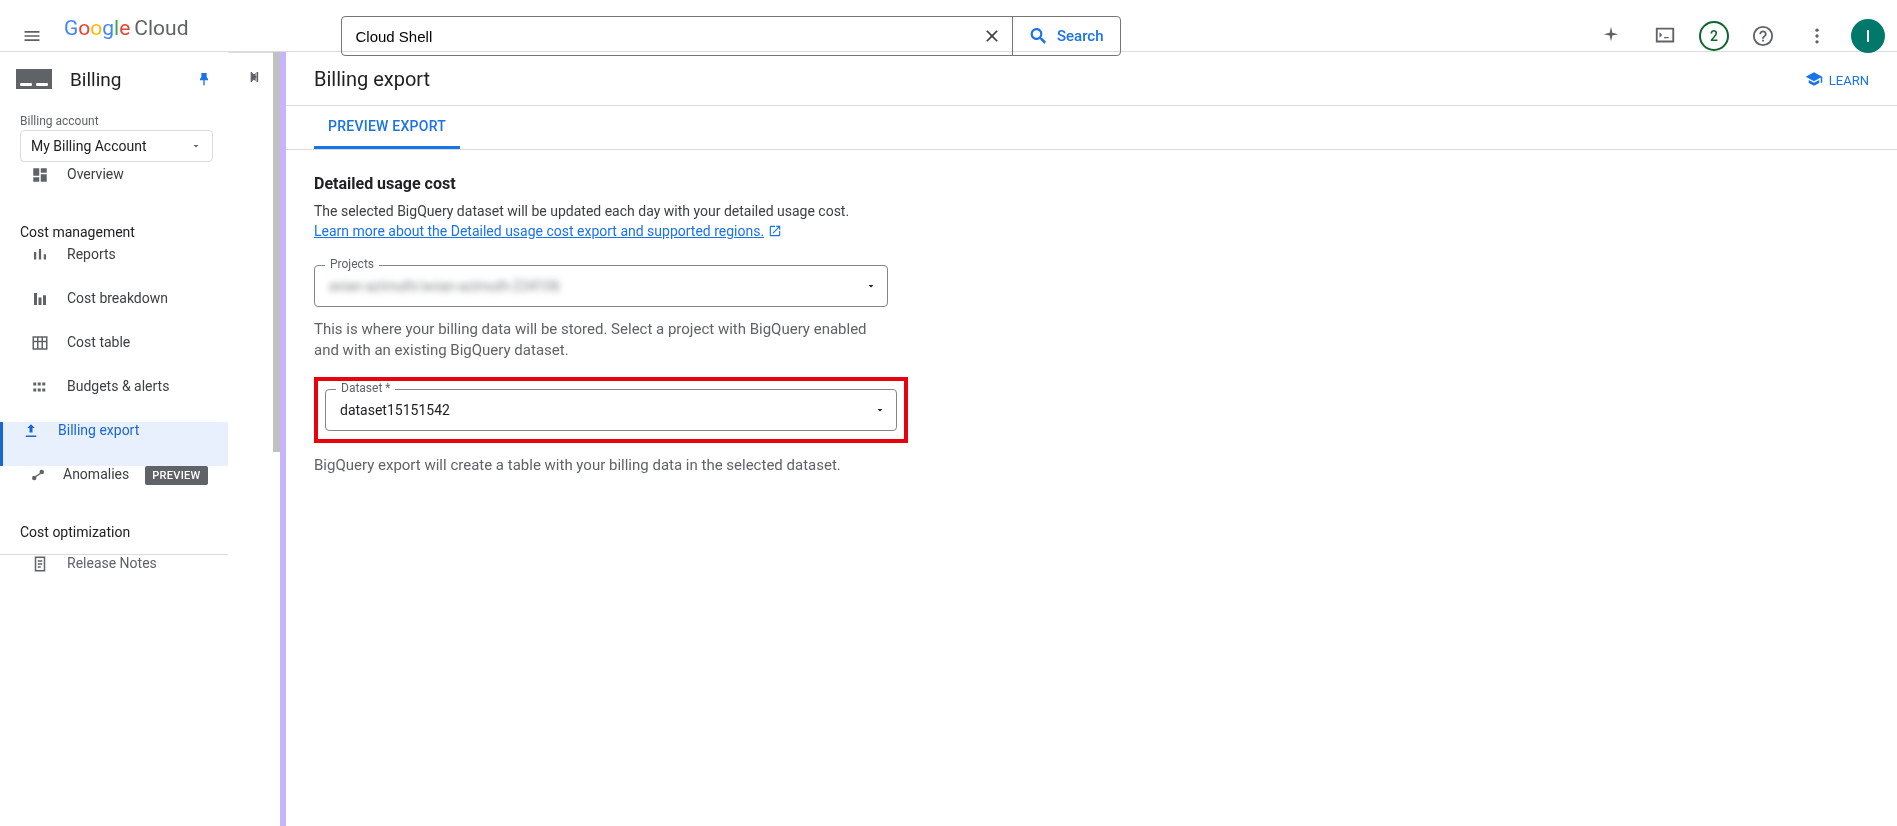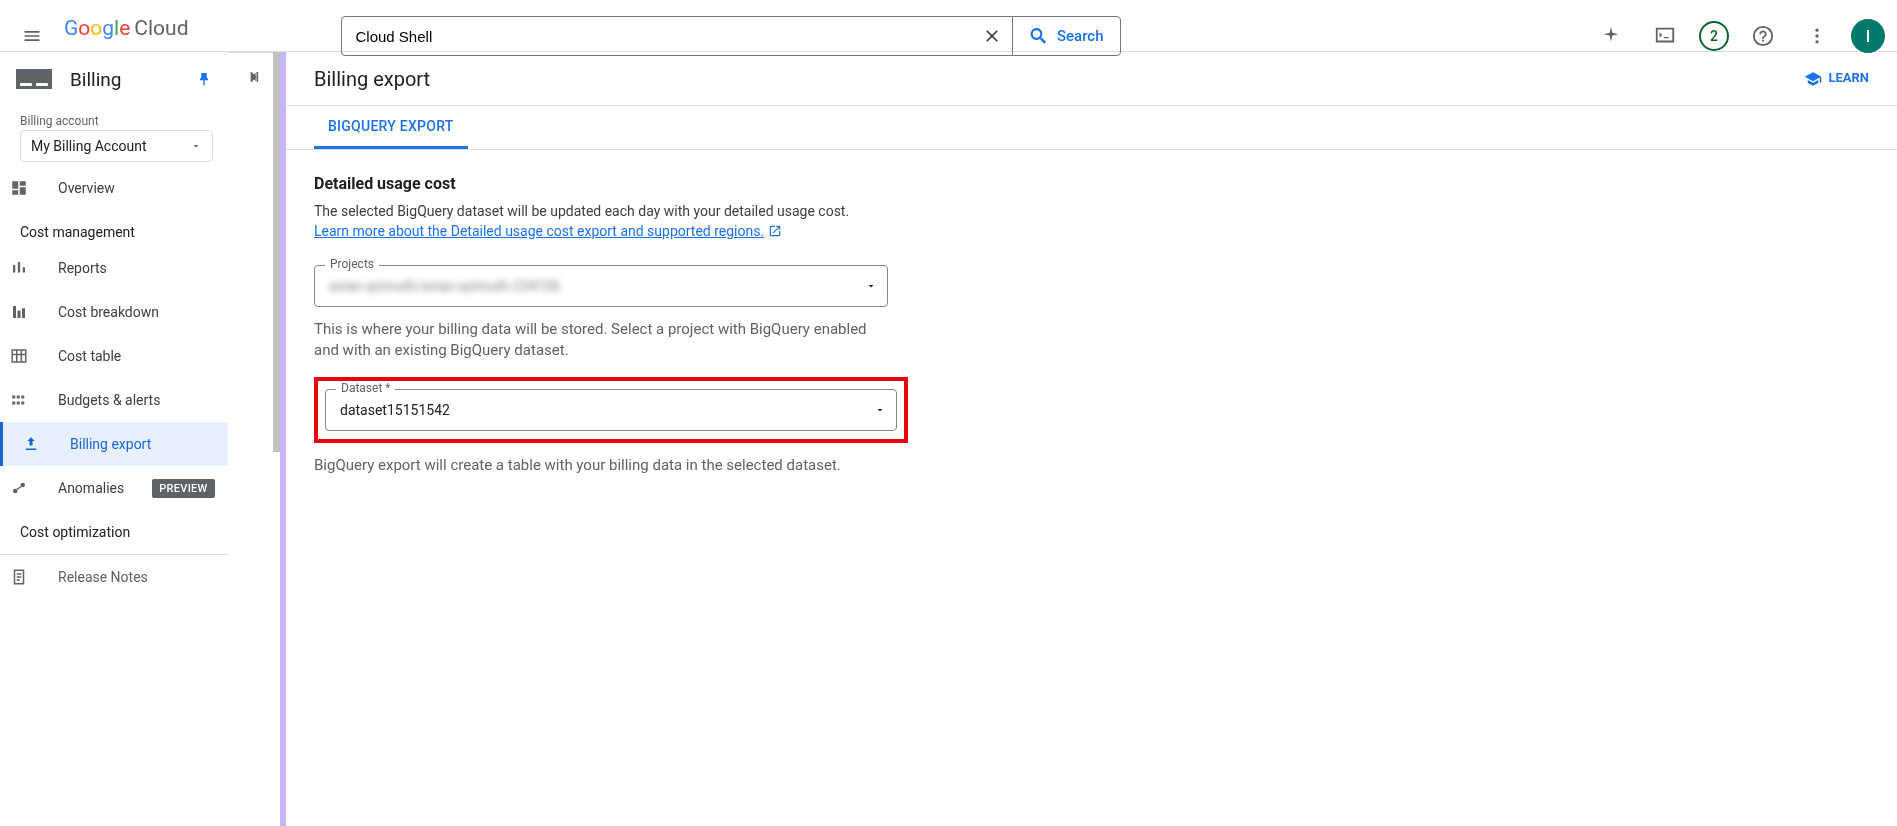--- a/index.html
+++ b/index.html
@@ -27,33 +27,33 @@
   .sidebar-scrollbar-fake { position:absolute; right:0; top:0; width:7px; height:400px; background:#c1c1c1; }
   .sb-header { height: 54px; display: flex; align-items: center; padding: 0 16px; gap: 18px; }
   .sb-header-icon { width: 36px; height: 20px; background: #5f6368; position: relative; }
   .sb-header-icon::after { content:""; position:absolute; left:4px; bottom:3px; width:12px; height:3px; background:#fff; border-radius:1px; box-shadow: 16px 0 0 #fff; }
   .sb-header-title { font-size: 19px; font-weight: 400; flex:1; }
   .pin-icon { color: #1a73e8; cursor: pointer; }
   .sb-section { padding: 8px 20px 4px; }
   .sb-select-label { font-size: 12px; color:#5f6368; margin-bottom: 2px; }
   .sb-select { border: 1px solid #dadce0; border-radius: 4px; padding: 7px 10px; display: flex; align-items: center; justify-content: space-between; font-size: 14px; cursor:pointer; width: 193px; }
   .sb-group-label { font-size: 14px; color:#202124; font-weight: 400; padding: 14px 20px 6px; }
-  .sb-item { display: flex; align-items: center; gap: 28px; padding: 0 8px; height: 44px; font-size: 14px; color: #3c4043; cursor: pointer; }
+  .sb-item { display: flex; align-items: flex-start; gap: 16px; padding: 0 29px; height: 44px; font-size: 14px; color: #3c4043; cursor: pointer; }
   .sb-item.active { background: #e8f0fe; color: #1967d2; border-left: 3px solid #1967d2; padding-left: 17px; }
   .sb-item .sb-icon { width: 22px; display:flex; justify-content:center; color:#5f6368; }
   .sb-item.active .sb-icon { color:#1967d2; }
   .sb-divider { height: 1px; background:#dadce0; margin-top: 8px; }
   .sb-collapse { height: 48px; display: flex; align-items: center; padding: 0 16px; border-top: 1px solid #dadce0; cursor:pointer; color:#5f6368; }
   .preview-chip { background: #5f6368; color: #fff; font-size: 11px; font-weight: 500; padding: 3px 7px; border-radius: 2px; letter-spacing: .3px; }
   
   
   .main { flex: 1; overflow-y: auto; }
   .main-header { height: 54px; display: flex; align-items: center; padding: 0 28px; justify-content: space-between; border-bottom: 1px solid #dadce0; }
   .main-header h1 { font-size: 20px; font-weight: 400; }
-  .learn-btn { color:#1a73e8; font-weight:700; font-size:13px; display:flex; align-items:flex-start; gap:6px; cursor:pointer; }
+  .learn-btn { color:#1a73e8; font-weight:400; font-size:13px; display:flex; align-items:flex-end; gap:6px; cursor:pointer; }
   .tabs { border-bottom: 1px solid #dadce0; padding: 0 28px; }
   .tab { display:inline-block; padding: 12px 14px; color:#1a73e8; font-weight:500; font-size:14px; letter-spacing:.25px; border-bottom: 3px solid #1a73e8; cursor:pointer; }
   .content { padding: 24px 28px; max-width: 920px; }
   .section-title { font-size: 16px; font-weight: 700; margin-bottom: 10px; }
   .section-desc { font-size: 14px; color:#3c4043; margin-bottom: 4px; }
   .learn-link { color:#1a73e8; text-decoration: underline; font-size: 14px; display:inline-flex; align-items:center; gap:4px; cursor:pointer; }
   
   .form-field { position: relative; margin-top: 26px; }
   .form-input-wrap { border: 1px solid #80868b; border-radius: 4px; height: 42px; display: flex; align-items: center; padding: 0 10px 0 14px; width: 574px; cursor:pointer; }
   .floating-label { position:absolute; top:-8px; left:11px; background:#fff; padding:0 5px; font-size:12px; color:#5f6368; }
@@ -244,21 +244,21 @@
     <div class="main-header">
       <h1>Billing export</h1>
       <div class="learn-btn">
         <svg width="18" height="18" viewBox="0 0 24 24">
             <path fill="#1a73e8" d="M12 3L1 9l11 6 9-4.91V17h2V9L12 3zM5 13.18v4L12 21l7-3.82v-4L12 17l-7-3.82z"></path>
           </svg>
         <span>LEARN</span>
       </div>
     </div>
     <div class="tabs">
-      <div class="tab">BIGQUERY EXPORT</div>
+      <div class="tab">PREVIEW EXPORT</div>
     </div>
     <div class="content">
       <div class="section-title">Detailed usage cost</div>
       <div class="section-desc">The selected BigQuery dataset will be updated each day with your detailed usage cost.</div>
       <a class="learn-link">
         <span>Learn more about the Detailed usage cost export and supported regions.</span>
         <svg width="14" height="14" viewBox="0 0 24 24">
             <path fill="#1a73e8" d="M19 19H5V5h7V3H5a2 2 0 00-2 2v14a2 2 0 002 2h14a2 2 0 002-2v-7h-2v7zM14 3v2h3.59l-9.83 9.83 1.41 1.41L19 6.41V10h2V3h-7z"></path>
           </svg>
       </a>

